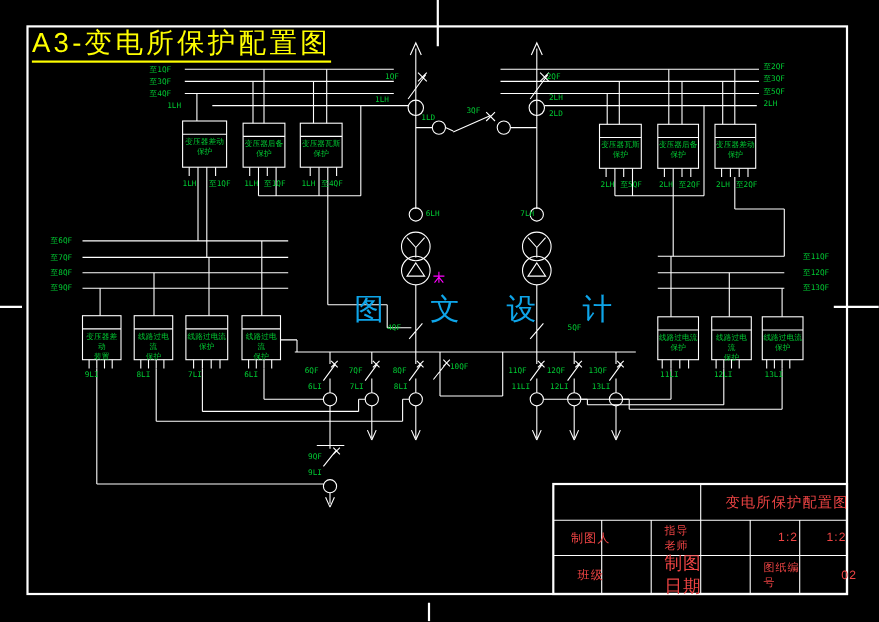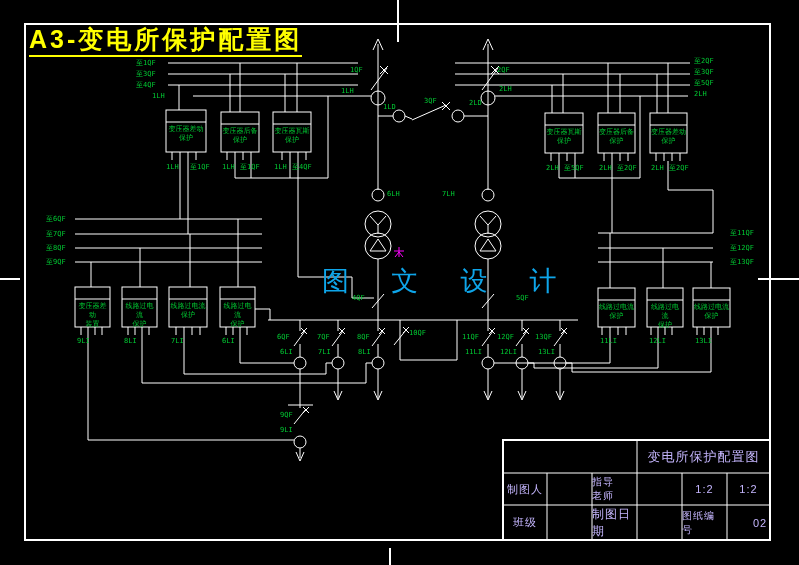--- a/index.html
+++ b/index.html
@@ -3,24 +3,24 @@
 <meta charset="utf-8">
 <style>
   html,body{margin:0;padding:0;background:#000;}
   #sheet{position:relative;width:799px;height:565px;background:#000;overflow:hidden;
          font-family:"Liberation Sans",sans-serif;}
   #sheet svg{position:absolute;left:0;top:0;}
   .g{position:absolute;color:#00cc33;font:7px "DejaVu Sans Mono",monospace;
      line-height:8px;white-space:nowrap;}
   .bx{position:absolute;color:#00cc33;font:7px "DejaVu Sans Mono",monospace;
       line-height:9px;text-align:center;}
-  .tb{position:absolute;color:#c4b5fd;display:flex;align-items:center;justify-content:center;
-      font-size:11px;letter-spacing:1px;}
+  .tb{position:absolute;color:#ef4444;display:flex;align-items:center;justify-content:center;
+      font-size:11px;letter-spacing:1px;padding-left:12px;}
   #main-title{position:absolute;left:29px;top:26px;color:#ffff00;
-      font-size:25px;font-weight:bold;letter-spacing:3px;
+      font-size:25px;font-weight:normal;letter-spacing:3px;
       border-bottom:2px solid #ffff00;padding-bottom:1px;line-height:1.1;}
   #watermark{position:absolute;left:322px;top:263px;color:#0ea5e9;font-size:27px;
       letter-spacing:13px;white-space:nowrap;font-family:Liberation Mono, monospace;}
 </style>
 </head>
 <body>
 
 <div id="sheet">
 
 <svg width="799" height="565" viewBox="0 0 799 565">
@@ -210,23 +210,23 @@
 <div class="g" style="left:617px;top:164px">至2QF</div>
 <div class="g" style="left:651px;top:164px">2LH</div>
 <div class="g" style="left:669px;top:164px">至2QF</div>
 
 <div class="g" style="left:350px;top:66px">1QF</div>
 <div class="g" style="left:497px;top:66px">2QF</div>
 <div class="g" style="left:424px;top:97px">3QF</div>
 <div class="g" style="left:341px;top:87px">1LH</div>
 <div class="g" style="left:383px;top:103px">1LD</div>
 <div class="g" style="left:499px;top:85px">2LH</div>
-<div class="g" style="left:469px;top:99px">2LD</div>
+<div class="g" style="left:499px;top:99px">2LD</div>
 <div class="g" style="left:387px;top:190px">6LH</div>
-<div class="g" style="left:442px;top:190px">7LH</div>
+<div class="g" style="left:473px;top:190px">7LH</div>
 <div class="g" style="left:352px;top:294px">4QF</div>
 <div class="g" style="left:516px;top:294px">5QF</div>
 <div class="g" style="left:409px;top:329px">10QF</div>
 
 <div class="g" style="left:277px;top:333px">6QF</div>
 <div class="g" style="left:280px;top:348px">6LI</div>
 <div class="g" style="left:317px;top:333px">7QF</div>
 <div class="g" style="left:318px;top:348px">7LI</div>
 <div class="g" style="left:357px;top:333px">8QF</div>
 <div class="g" style="left:358px;top:348px">8LI</div>
@@ -282,17 +282,17 @@
 <div class="g" style="left:600px;top:337px">11LI</div>
 <div class="g" style="left:649px;top:337px">12LI</div>
 <div class="g" style="left:695px;top:337px">13LI</div>
 
 <div class="tb" style="left:637px;top:440px;width:133px;height:33px;font-size:13px">变电所保护配置图</div>
 <div class="tb" style="left:503px;top:473px;width:44px;height:32px">制图人</div>
 <div class="tb" style="left:592px;top:473px;width:32px;height:32px;font-size:10px">指导老师</div>
 <div class="tb" style="left:682px;top:473px;width:45px;height:32px">1:2</div>
 <div class="tb" style="left:727px;top:473px;width:43px;height:32px">1:2</div>
 <div class="tb" style="left:503px;top:505px;width:44px;height:35px">班级</div>
-<div class="tb" style="left:592px;top:505px;width:45px;height:35px;font-size:12px">制图日期</div>
+<div class="tb" style="left:592px;top:505px;width:45px;height:35px;font-size:16px">制图日期</div>
 <div class="tb" style="left:682px;top:505px;width:40px;height:35px;font-size:10px">图纸编号</div>
 <div class="tb" style="left:727px;top:505px;width:66px;height:35px">02</div>
 
 </div>
 
 </body></html>

